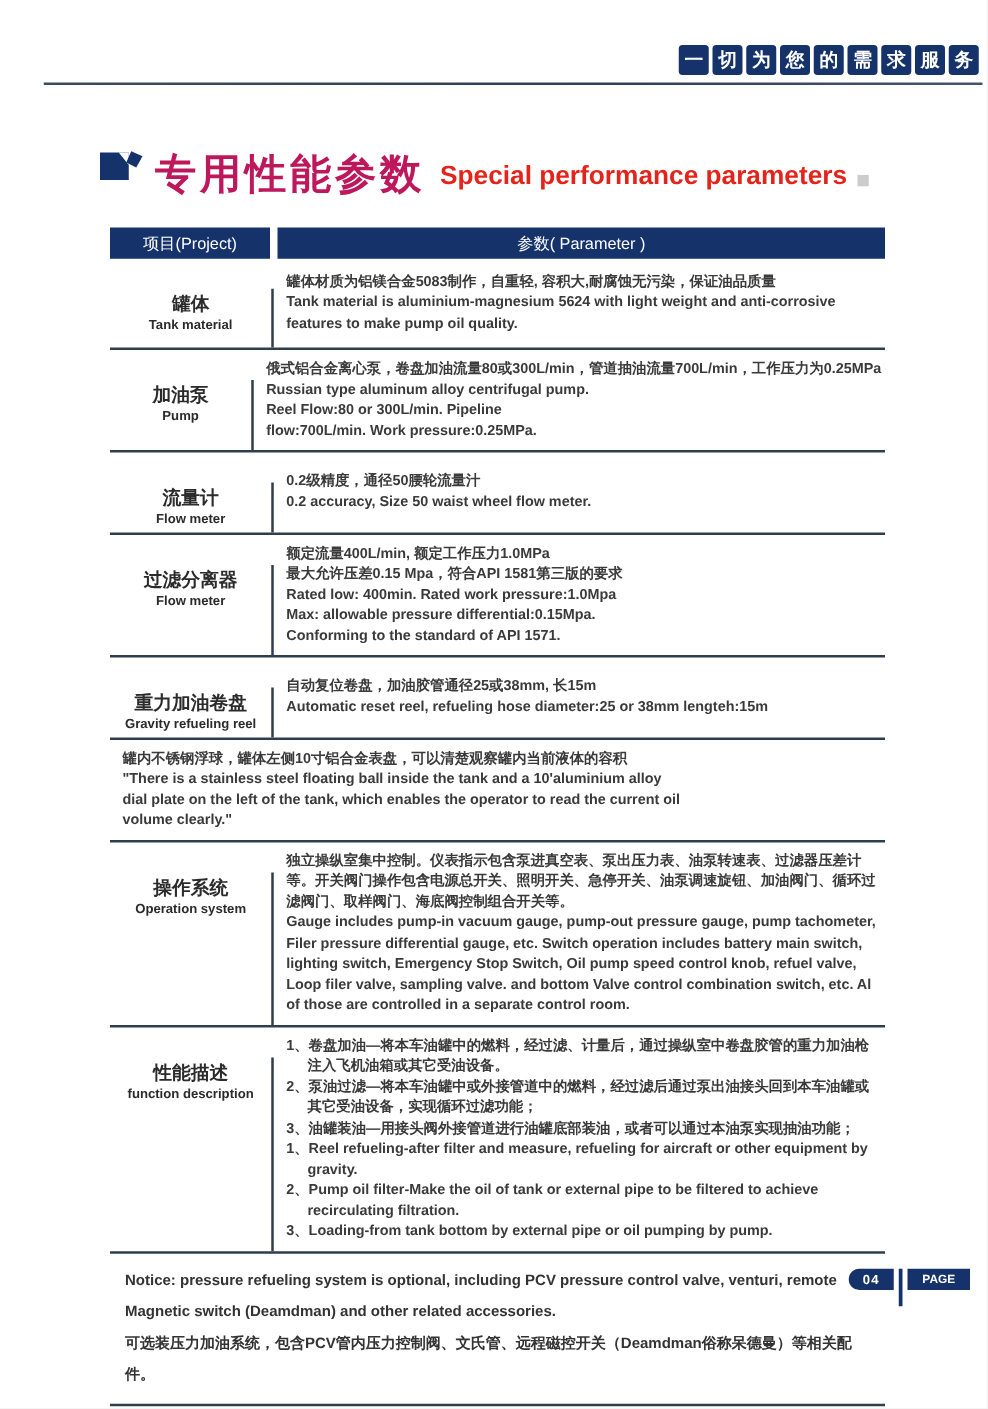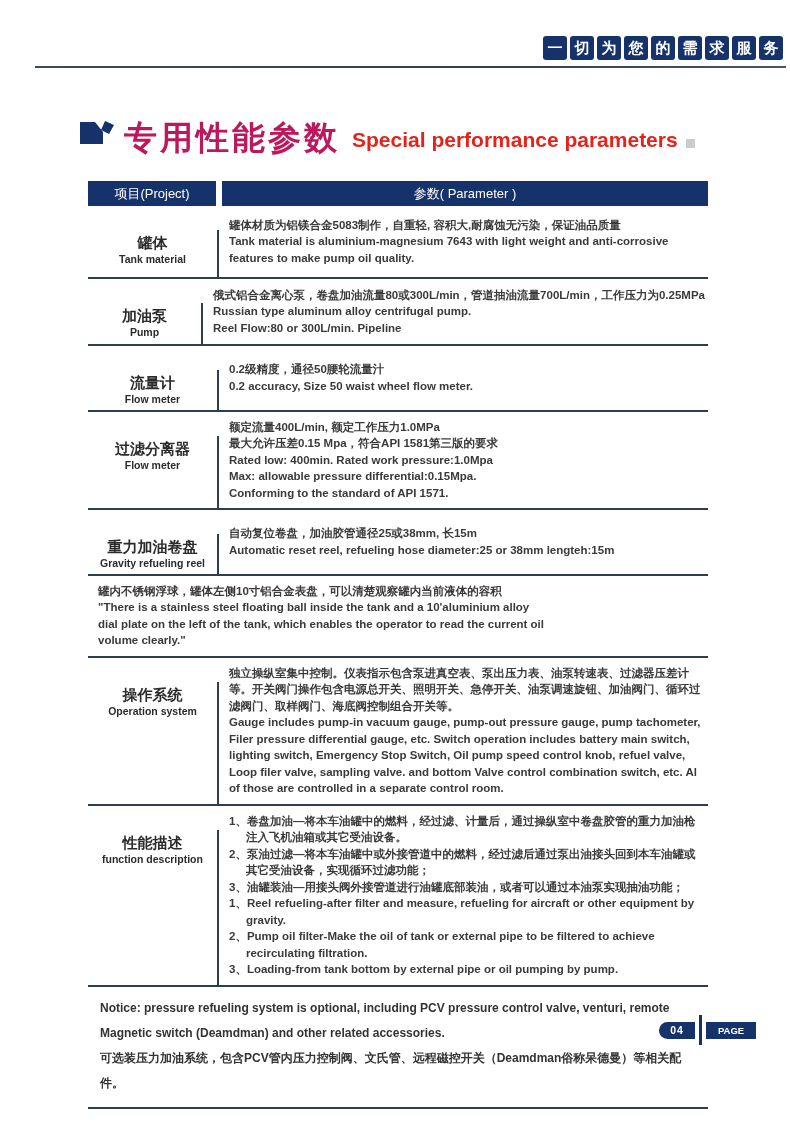--- a/index.html
+++ b/index.html
@@ -43,21 +43,21 @@
   .nowrap { white-space:nowrap; }
   .hang { padding-left:17px; text-indent:-17px; }
   .r0 { min-height:71px; } .r1 { min-height:67px; } .r2 { min-height:52px; } .r3 { min-height:82px; }
   .r4 { min-height:48px; } .r5 { min-height:80px; } .r6 { min-height:130px; } .r7 { min-height:160px; }
 
   
   .notice { margin:0 82px 0 88px; width:620px; border-bottom:2px solid #2f3e4e;
             padding:9px 8px 11px 12px; color:#333; font-weight:bold; font-size:12px; line-height:25px; }
 
   
-  .footer { position:absolute; top:1015px; right:34px; display:flex; align-items:center; }
+  .footer { position:absolute; top:1015px; right:14px; display:flex; align-items:flex-start; }
   .page-num { width:36px; height:17px; background:#15336a; color:#fff; border-radius:9px 0 0 9px;
               font-size:10.5px; font-weight:bold; display:flex; align-items:center; justify-content:center;
               letter-spacing:1px; }
   .footer-bar { width:3px; height:30px; background:#15336a; margin:0 4px; }
   .page-label { width:50px; height:17px; background:#15336a; color:#fff;
                 font-size:9.5px; font-weight:bold; display:flex; align-items:center; justify-content:center; }
 </style>
 </head>
 <body>
 
@@ -97,34 +97,35 @@
     </div>
     <div class="tbody">
 
       <div class="tr r0">
         <div class="td-label">
           <div class="lbl-cn">罐体</div>
           <div class="lbl-en">Tank material</div>
         </div>
         <div class="td-param">
           <div class="nowrap">罐体材质为铝镁合金5083制作，自重轻, 容积大,耐腐蚀无污染，保证油品质量</div>
-          <div>Tank material is aluminium-magnesium 7643 with light weight and anti-corrosive</div>
+          <div>Tank material is aluminium-magnesium 5624 with light weight and anti-corrosive</div>
           <div>features to make pump oil quality.</div>
         </div>
       </div>
 
       <div class="tr r1">
         <div class="td-label">
           <div class="lbl-cn">加油泵</div>
           <div class="lbl-en">Pump</div>
         </div>
         <div class="td-param">
           <div class="nowrap">俄式铝合金离心泵，卷盘加油流量80或300L/min，管道抽油流量700L/min，工作压力为0.25MPa</div>
           <div>Russian type aluminum alloy centrifugal pump.</div>
           <div>Reel Flow:80 or 300L/min. Pipeline</div>
+          <div>flow:700L/min.   Work pressure:0.25MPa.</div>
         </div>
       </div>
 
       <div class="tr r2">
         <div class="td-label">
           <div class="lbl-cn">流量计</div>
           <div class="lbl-en">Flow meter</div>
         </div>
         <div class="td-param">
           <div>0.2级精度，通径50腰轮流量汁</div>

